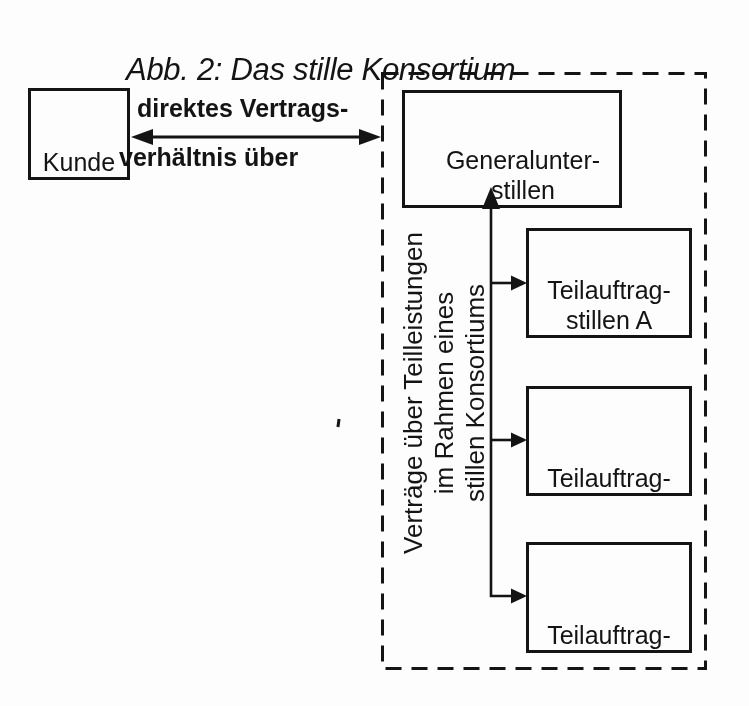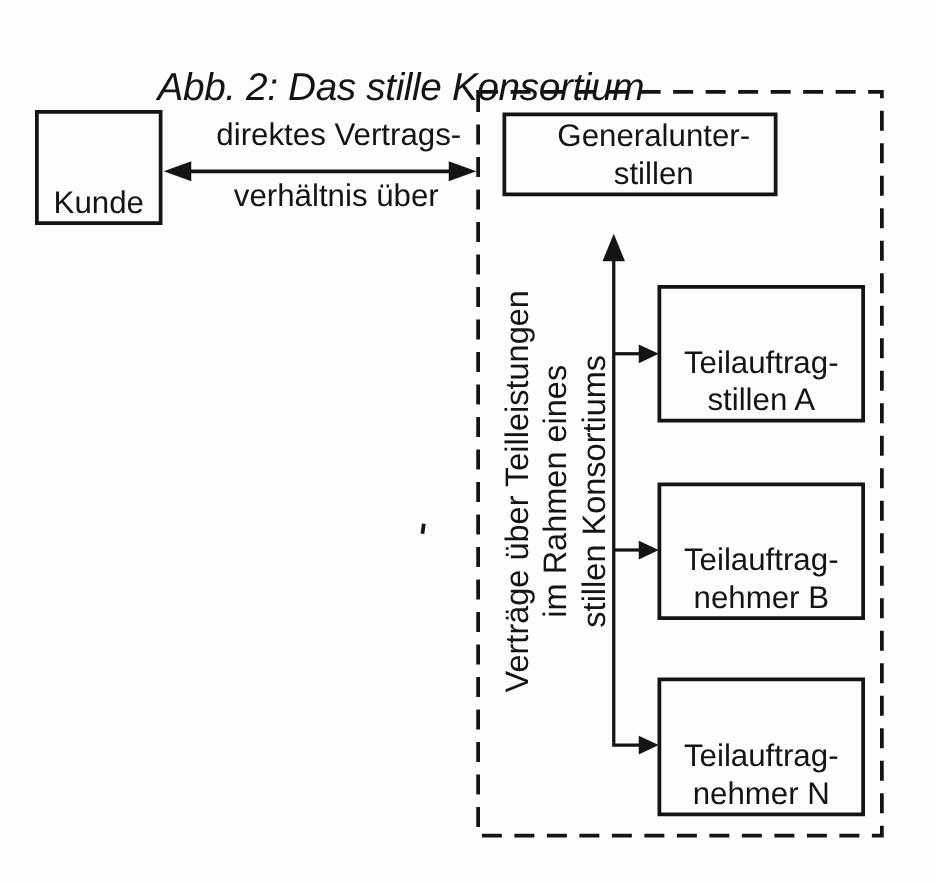--- a/index.html
+++ b/index.html
@@ -42,29 +42,30 @@
     flex-direction: column;
     align-items: center;
     justify-content: flex-end;
     text-align: center;
     font-size: 25px;
     line-height: 30px;
     box-sizing: border-box;
   }
   .box span { display: block; }
   .kunde   { left: 28px;  top: 88px;  width: 102px; height: 92px; }
-  .general { left: 402px; top: 90px;  width: 220px; height: 67px; padding-left: 22px; }
+  .general { left: 402px; top: 90px;  width: 220px; height: 118px; padding-left: 22px; }
   .teil-a  { left: 526px; top: 228px; width: 166px; height: 110px; }
   .teil-b  { left: 526px; top: 386px; width: 166px; height: 110px; }
   .teil-n  { left: 526px; top: 542px; width: 166px; height: 111px; }
   .edge-label {
     position: absolute;
-    text-align: right;
+    text-align: left;
     font-size: 25px;
     line-height: 24px;
+    font-weight: bold;
   }
   .edge-label span { display: block; }
   .lbl-top    { left: 137px; top: 96px;  width: 232px; }
   .lbl-bottom { left: 119px; top: 145px; width: 232px; }
   .rotated-label {
     position: absolute;
     left: 226px;
     top: 345px;
     width: 440px;
     height: 96px;
@@ -141,23 +142,21 @@
     <span>stillen Konsortiums</span>
   </div>
 
   <div class="box teil-a">
     <span>Teilauftrag-</span>
     <span>stillen A</span>
   </div>
 
   <div class="box teil-b">
     <span>Teilauftrag-</span>
-    <span>nehmer B</span>
   </div>
 
   <div class="box teil-n">
     <span>Teilauftrag-</span>
-    <span>nehmer N</span>
   </div>
 
   <div class="speck"></div>
 
 </div>
 
 </body></html>

